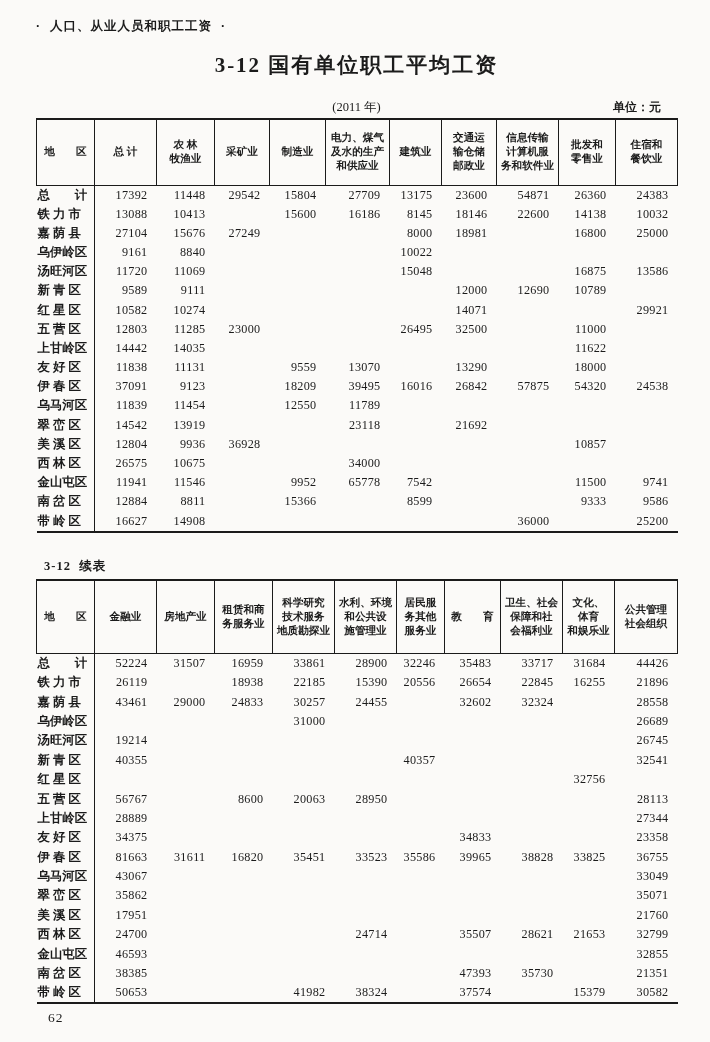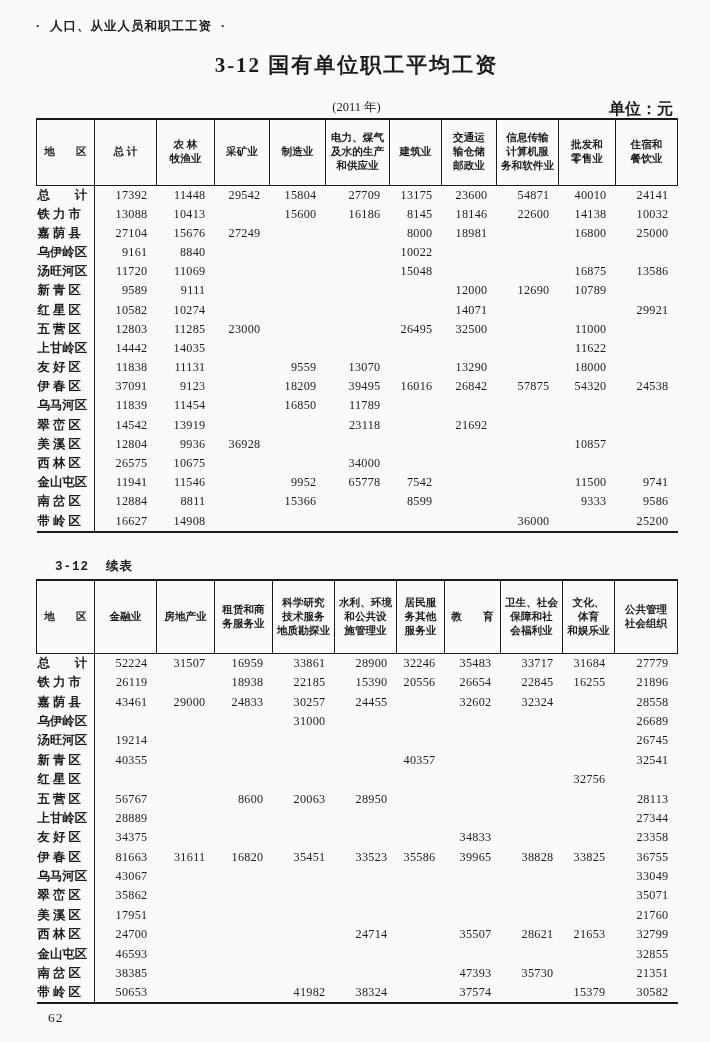--- a/index.html
+++ b/index.html
@@ -13,21 +13,21 @@
     font-family:"Liberation Sans","DejaVu Sans",sans-serif;
     font-weight:bold; font-size:12.5px; letter-spacing:1px; white-space:pre;
   }
   .title {
     text-align:center; margin-top:16px;
     font-family:Liberation Serif, serif;
     font-weight:bold; font-size:21px; letter-spacing:2px;
   }
   .subhead { position:relative; margin-top:20px; height:16px; font-size:12.5px; }
   .year-note { position:absolute; left:50%; transform:translateX(-50%); }
-  .unit-note { position:absolute; right:4px; font-weight:bold; font-size:16px; }
+  .unit-note { position:absolute; right:16px; font-weight:bold; font-size:12px; }
   table.wage-table {
     width:641px; table-layout:fixed; border-collapse:collapse;
     border-top:2.4px solid #1b1b1b; border-bottom:2.4px solid #1b1b1b;
     margin-top:3px;
   }
   table.wage-table thead th {
     border:1px solid #1b1b1b; border-top:none;
     font-weight:bold; font-size:10.6px; line-height:1.32;
     white-space:pre-line; vertical-align:middle; text-align:center;
     padding:2px 1px;
@@ -39,22 +39,22 @@
   }
   table.wage-table tbody td {
     font-size:12.2px; text-align:right; padding-right:9px;
     vertical-align:middle; letter-spacing:0.3px;
   }
   #t1 thead tr { height:66px; }
   #t1 tbody tr { height:19.2px; }
   #t2 thead tr { height:74px; }
   #t2 tbody tr { height:19.4px; }
   .cont-label {
-    margin-top:25px; margin-left:19px; font-weight:bold;
-    font-size:12.5px; letter-spacing:1px; white-space:pre;font-family:Liberation Mono, monospace;
+    margin-top:25px; margin-left:8px; font-weight:bold;
+    font-size:12.5px; letter-spacing:1px; white-space:pre;
   }
   #t2 { margin-top:4px; }
   .page-number {
     position:absolute; left:48px; bottom:16px; font-size:13.5px; letter-spacing:1px;
   }
 </style>
 </head>
 <body>
 
 <div class="page">
@@ -110,22 +110,22 @@
         <tr>
           <th>总　　计</th>
           <td>17392</td>
           <td>11448</td>
           <td>29542</td>
           <td>15804</td>
           <td>27709</td>
           <td>13175</td>
           <td>23600</td>
           <td>54871</td>
-          <td>40010</td>
-          <td>24141</td>
+          <td>26360</td>
+          <td>24383</td>
         </tr>
         <tr>
           <th>铁 力 市</th>
           <td>13088</td>
           <td>10413</td>
           <td></td>
           <td>15600</td>
           <td>16186</td>
           <td>8145</td>
           <td>18146</td>
@@ -248,21 +248,21 @@
           <td>26842</td>
           <td>57875</td>
           <td>54320</td>
           <td>24538</td>
         </tr>
         <tr>
           <th>乌马河区</th>
           <td>11839</td>
           <td>11454</td>
           <td></td>
-          <td>16850</td>
+          <td>12550</td>
           <td>11789</td>
           <td></td>
           <td></td>
           <td></td>
           <td></td>
           <td></td>
         </tr>
         <tr>
           <th>翠 峦 区</th>
           <td>14542</td>
@@ -392,21 +392,21 @@
           <th>总　　计</th>
           <td>52224</td>
           <td>31507</td>
           <td>16959</td>
           <td>33861</td>
           <td>28900</td>
           <td>32246</td>
           <td>35483</td>
           <td>33717</td>
           <td>31684</td>
-          <td>27779</td>
+          <td>44426</td>
         </tr>
         <tr>
           <th>铁 力 市</th>
           <td>26119</td>
           <td></td>
           <td>18938</td>
           <td>22185</td>
           <td>15390</td>
           <td>20556</td>
           <td>26654</td>

